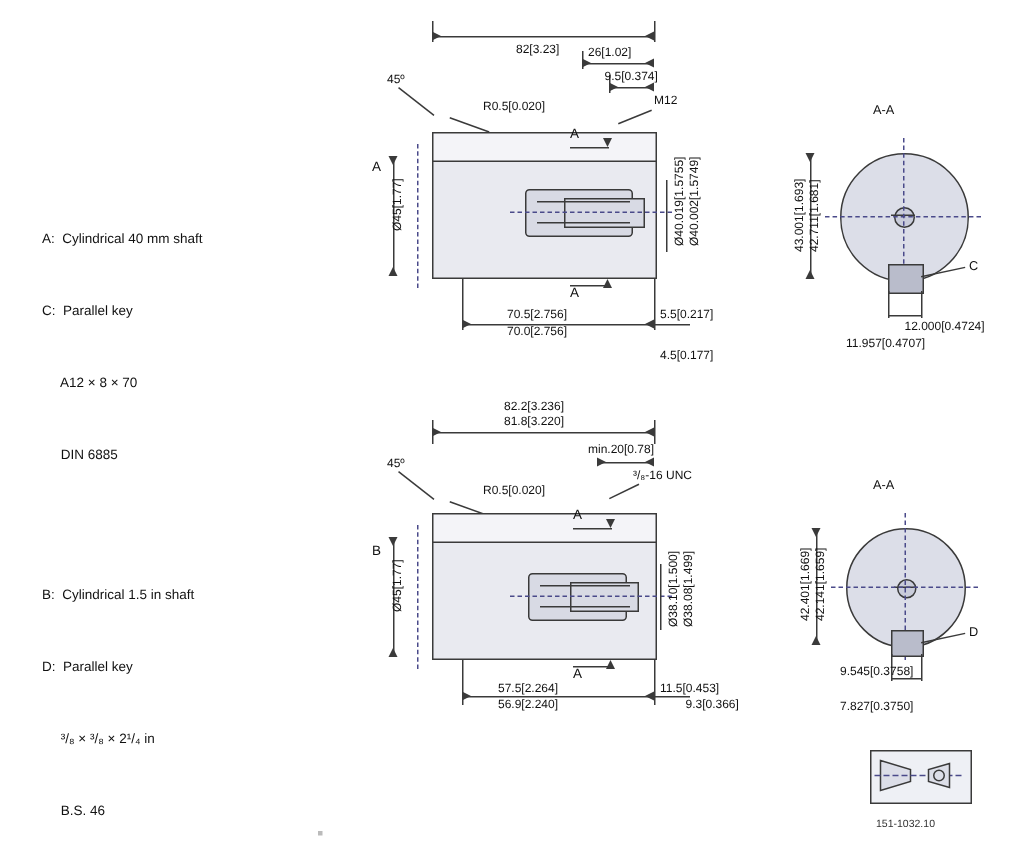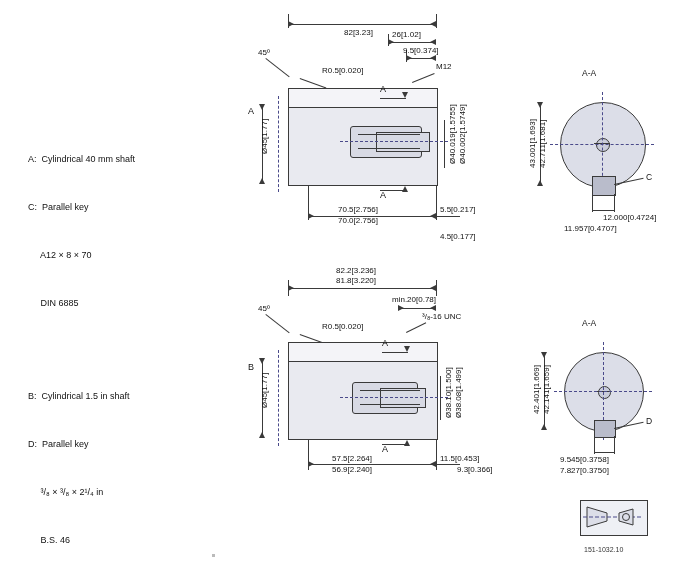--- a/index.html
+++ b/index.html
@@ -254,21 +254,21 @@
       <div class="t" style="transform:rotate(-90deg);transform-origin:0 0;position:absolute;left:6px;top:62px;">42.401[1.669]</div>
       <div class="t" style="transform:rotate(-90deg);transform-origin:0 0;position:absolute;left:16px;top:62px;">42.141[1.659]</div>
     </div>
 
     <div class="ln" style="left:94px;top:118px;width:30px;height:1px;transform:rotate(-12deg);transform-origin:0 0;"></div>
     <div class="t9 abs" style="left:126px;top:106px;">D</div>
 
     <div class="ln hl" style="left:74px;top:142px;width:20px;"></div>
     <div class="ln vl" style="left:74px;top:126px;height:18px;"></div>
     <div class="ln vl" style="left:94px;top:126px;height:18px;"></div>
-    <div class="t abs" style="left:40px;top:145px;">9.545[0.3758]</div>
+    <div class="t abs" style="left:40px;top:133px;">9.545[0.3758]</div>
     <div class="t abs" style="left:40px;top:156px;">7.827[0.3750]</div>
   </div>
 
   <div class="abs" style="left:580px;top:500px;width:66px;height:34px;border:1px solid #3a3a3a;background:#eef0f5;">
     <svg width="64" height="32" viewBox="0 0 64 32">
       <polygon points="6,6 26,12 26,20 6,26" fill="#dcdee8" stroke="#3a3a3a" stroke-width="1"></polygon>
       <line x1="2" y1="16" x2="62" y2="16" stroke="#4a4a8a" stroke-width="1" stroke-dasharray="4 2"></line>
       <polygon points="52,8 38,12 38,20 52,24" fill="#dcdee8" stroke="#3a3a3a" stroke-width="1"></polygon>
       <circle cx="45" cy="16" r="3.5" fill="none" stroke="#3a3a3a" stroke-width="1"></circle>
     </svg>

